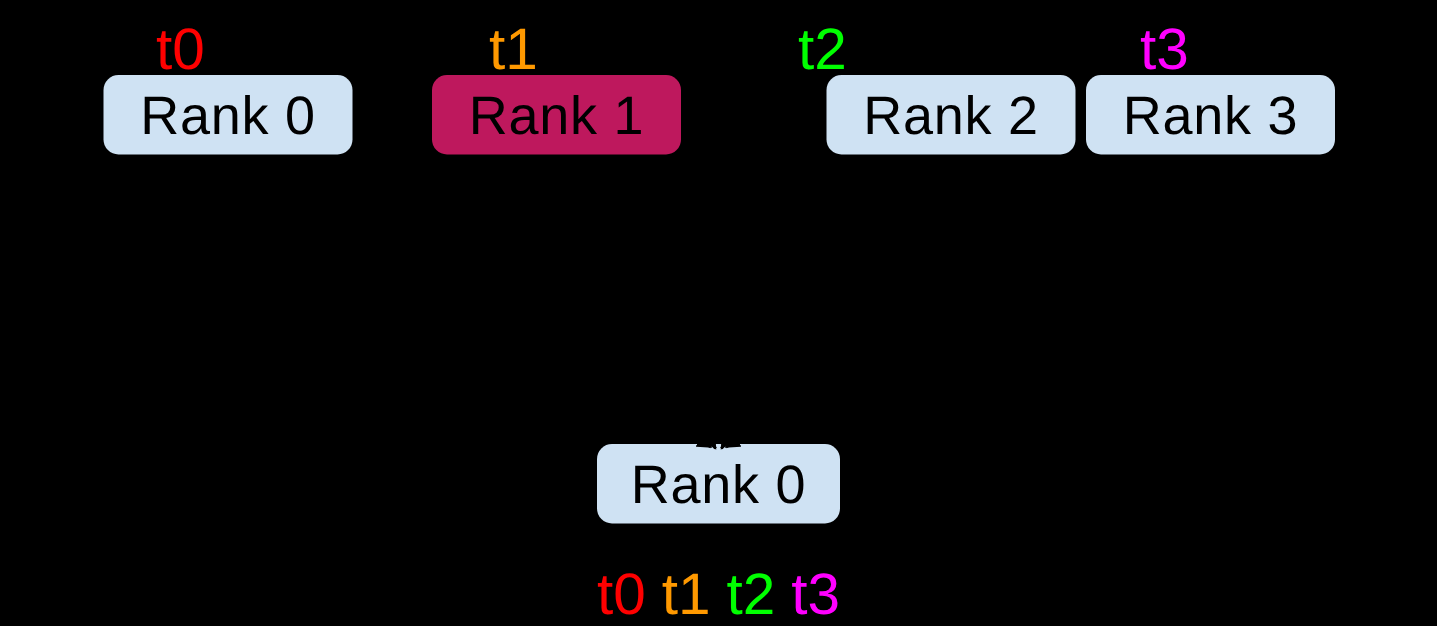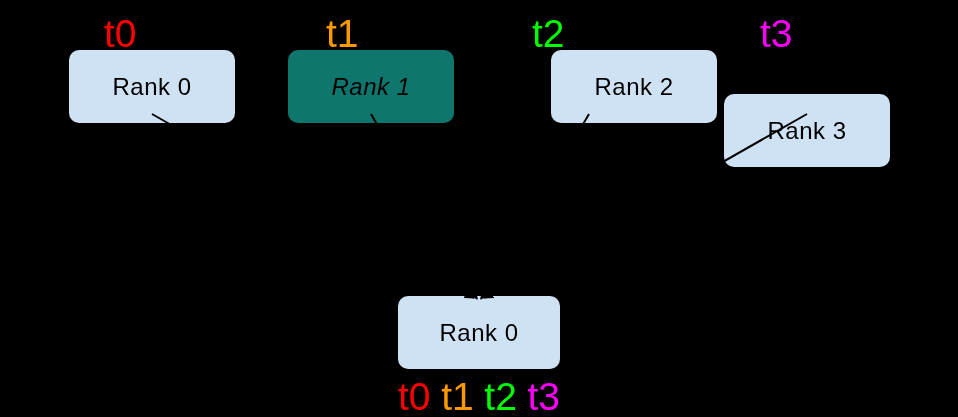--- a/index.html
+++ b/index.html
@@ -10,43 +10,43 @@
   .canvas {
     position: relative;
     width: 958px;
     height: 417px;
     overflow: hidden;
     font-family: "Liberation Sans", "DejaVu Sans", sans-serif;
   }
   .node {
     position: absolute;
     width: 166px;
-    height: 73px;
+    height: 53px;
     border-radius: 10px;
     display: flex;
     align-items: center;
     justify-content: center;
-    font-size: 24px;
+    font-size: 36px;
     letter-spacing: 0.5px;
   }
   .node-label {
     white-space: nowrap;
   }
   .thread-label {
     position: absolute;
     font-size: 39px;
     font-weight: normal;
     line-height: 1;
     white-space: nowrap;
   }
   .top-thread { top: 14px; }
   .node-1 { left: 69px;  top: 50px; }
   .node-2 { left: 288px; top: 50px; }
   .node-3 { left: 506px; top: 50px; }
-  .node-4 { left: 724px; top: 50px; margin-top: 44px; }
+  .node-4 { left: 724px; top: 50px; }
   .thread-1 { left: 104px; }
   .thread-2 { left: 326px; }
   .thread-3 { left: 532px; }
   .thread-4 { left: 760px; }
   .node-bottom { left: 398px; top: 296px; width: 162px; }
   .bottom-threads {
     position: absolute;
     left: 398px;
     top: 377px;
     width: 162px;
@@ -66,21 +66,21 @@
 <div class="canvas" style="background-color: rgb(0, 0, 0);">
 
   <div class="thread-label top-thread thread-1" style="color: rgb(255, 0, 0);">t0</div>
   <div class="thread-label top-thread thread-2" style="color: rgb(255, 153, 0);">t1</div>
   <div class="thread-label top-thread thread-3" style="color: rgb(0, 255, 0);">t2</div>
   <div class="thread-label top-thread thread-4" style="color: rgb(255, 0, 255);">t3</div>
 
   <div class="node node-1" style="background-color: rgb(207, 226, 243);">
     <span class="node-label" style="color: rgb(0, 0, 0);">Rank 0</span>
   </div>
-  <div class="node node-2" style="background-color: #0f766e; font-style: italic;">
+  <div class="node node-2" style="background-color: #be185d;">
     <span class="node-label" style="color: rgb(0, 0, 0);">Rank 1</span>
   </div>
   <div class="node node-3" style="background-color: rgb(207, 226, 243); margin-left: 45px;">
     <span class="node-label" style="color: rgb(0, 0, 0);">Rank 2</span>
   </div>
   <div class="node node-4" style="background-color: rgb(207, 226, 243);">
     <span class="node-label" style="color: rgb(0, 0, 0);">Rank 3</span>
   </div>
 
   <div class="node node-bottom" style="background-color: rgb(207, 226, 243);">

